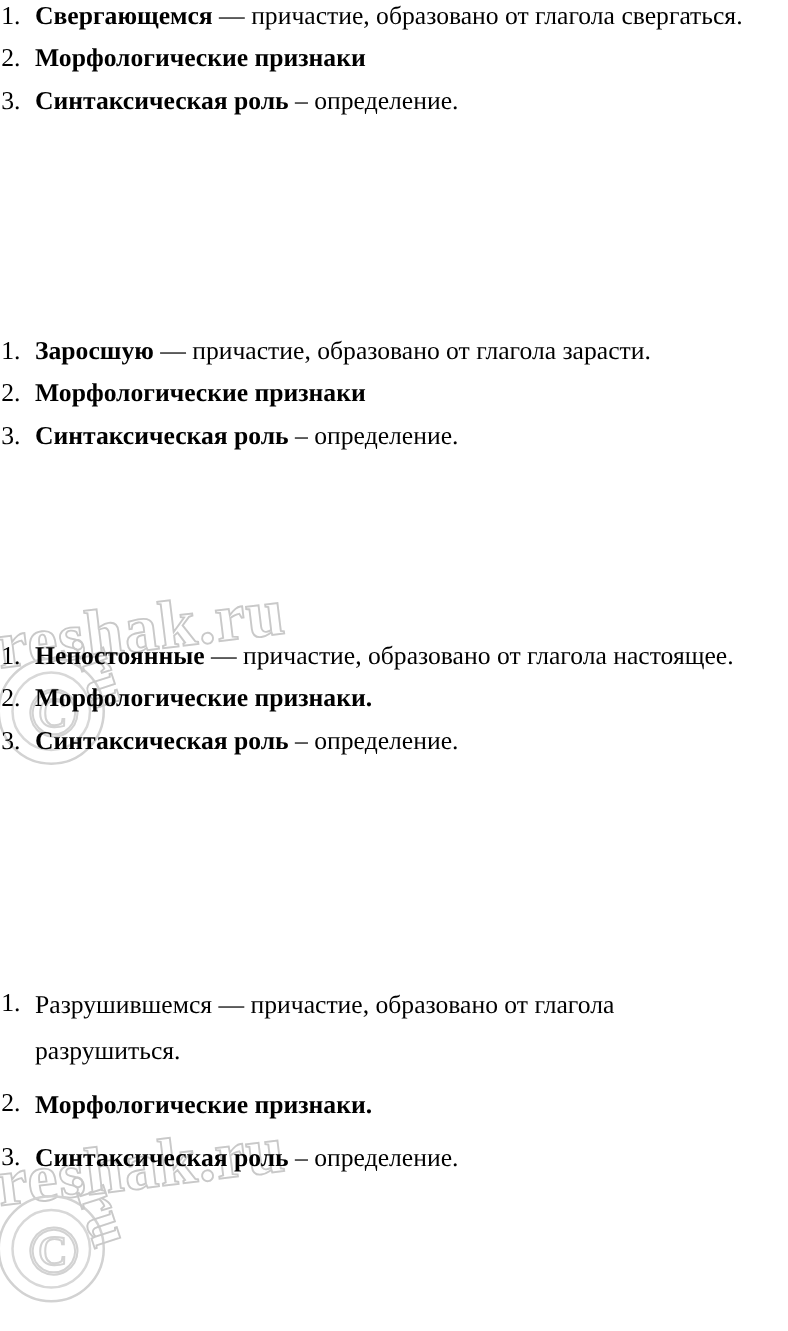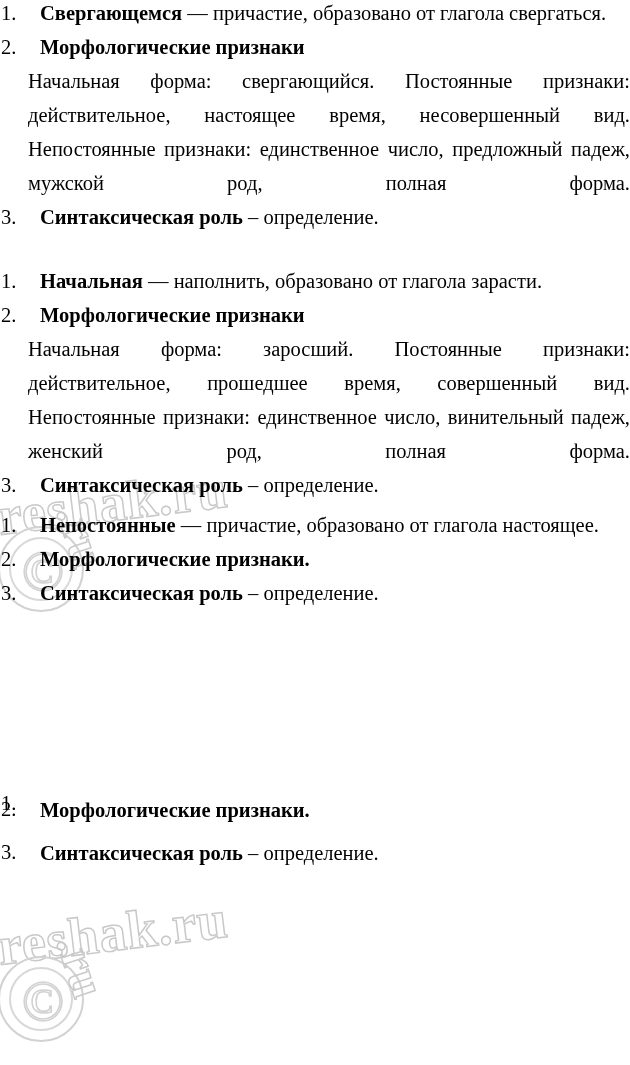--- a/index.html
+++ b/index.html
@@ -60,21 +60,21 @@
   .just-all {
     text-align: justify;
     text-align-last: justify;
   }
   .just-norm {
     text-align: justify;
     text-align-last: left;
   }
   .plain { text-align: left; }
 
-  b, .bold { font-weight: 700; margin-left: 12px; }
+  b, .bold { font-weight: 700; }
 
   
   .tight .item { line-height: 34px; }
   .loose .item { line-height: 37px; }
 
   .gap-sm { height: 6px; }
 
   
   .watermark {
     position: absolute;
@@ -148,40 +148,38 @@
   <div class="block tight" style="top:-4px;">
 
     <div class="item">
       <span class="marker">1.</span>
       <span class="body just-norm"><b>Свергающемся</b><span> — причастие, образовано от глагола свергаться.</span></span>
     </div>
 
     <div class="item">
       <span class="marker">2.</span>
       <span class="body plain"><b>Морфологические признаки</b></span>
-      <span class="body just-all">Начальная форма: свергающийся. Постоянные признаки: действительное, настоящее время, несовершенный вид. Непостоянные признаки: единственное число, предложный падеж, мужской род, полная форма.</span>
     </div>
 
     <div class="item">
       <span class="marker">3.</span>
       <span class="body plain"><b>Синтаксическая роль</b><span> – определение.</span></span>
     </div>
   </div>
 
   <div class="block tight" style="top:264px;">
 
     <div class="item">
       <span class="marker">1.</span>
-      <span class="body plain"><b>Начальная</b><span> — наполнить, образовано от глагола зарасти.</span></span>
+      <span class="body plain"><b>Заросшую</b><span> — причастие, образовано от глагола зарасти.</span></span>
     </div>
 
     <div class="item">
       <span class="marker">2.</span>
       <span class="body plain"><b>Морфологические признаки</b></span>
-      <span class="body just-all">Начальная форма: заросший. Постоянные признаки: действительное, прошедшее время, совершенный вид. Непостоянные признаки: единственное число, винительный падеж, женский род, полная форма.</span>
     </div>
 
     <div class="item">
       <span class="marker">3.</span>
       <span class="body plain"><b>Синтаксическая роль</b><span> – определение.</span></span>
     </div>
   </div>
 
   <div class="block tight" style="top:508px;">
 
@@ -198,20 +196,21 @@
     <div class="item">
       <span class="marker">3.</span>
       <span class="body plain"><b>Синтаксическая роль</b><span> – определение.</span></span>
     </div>
   </div>
 
   <div class="block loose" style="top:786px;">
 
     <div class="item">
       <span class="marker">1.</span>
+      <span class="body plain" style="max-width:560px;"><span>Разрушившемся</span><span> — причастие, образовано от глагола разрушиться.</span></span>
     </div>
 
     <div class="gap-sm"></div>
 
     <div class="item">
       <span class="marker">2.</span>
       <span class="body plain"><b>Морфологические признаки.</b></span>
       <div class="gap-sm"></div>
     </div>
 

